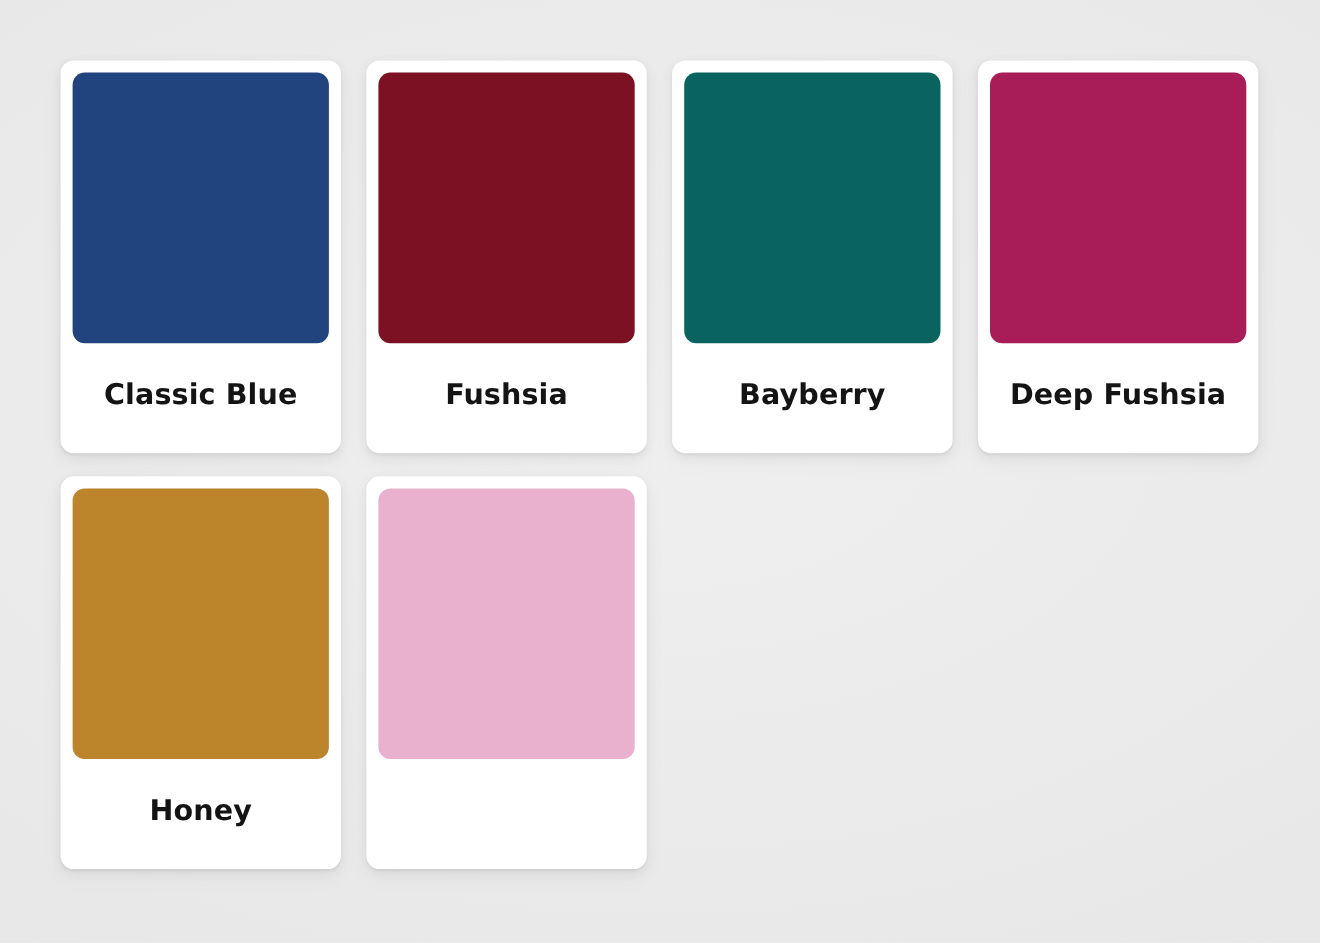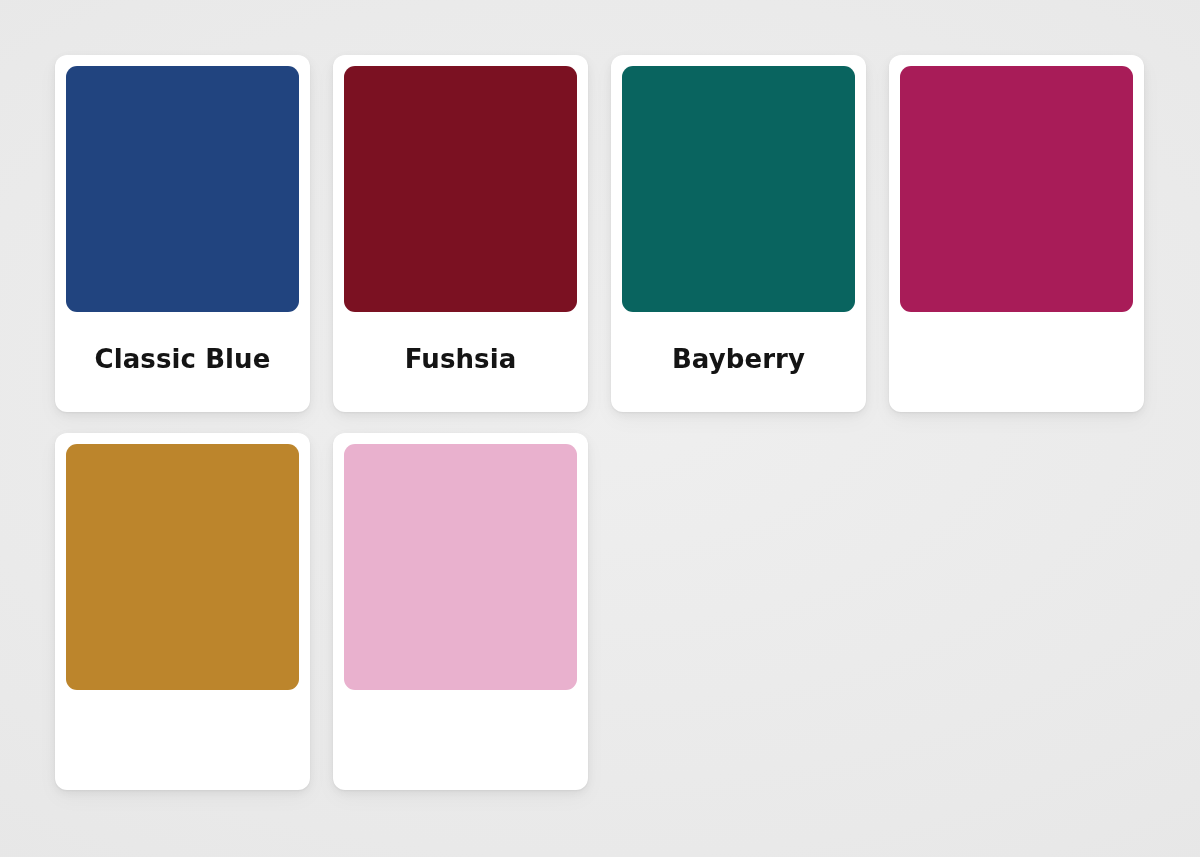--- a/index.html
+++ b/index.html
@@ -96,25 +96,27 @@
     <div class="swatch-label">Fushsia</div>
   </div>
 
   <div class="swatch-card">
     <div class="swatch-color" style="background-color: rgb(9, 100, 95);"></div>
     <div class="swatch-label">Bayberry</div>
   </div>
 
   <div class="swatch-card">
     <div class="swatch-color" style="background-color: rgb(168, 28, 88);"></div>
+    <div class="swatch-label">Deep Fushsia</div>
   </div>
 
 
   <div class="swatch-card">
     <div class="swatch-color" style="background-color: rgb(188, 133, 44);"></div>
+    <div class="swatch-label">Honey</div>
   </div>
 
 
   <div class="swatch-card">
     <div class="swatch-color" style="background-color: rgb(233, 177, 206);"></div>
   </div>
 
 </div>
 
 </body></html>

